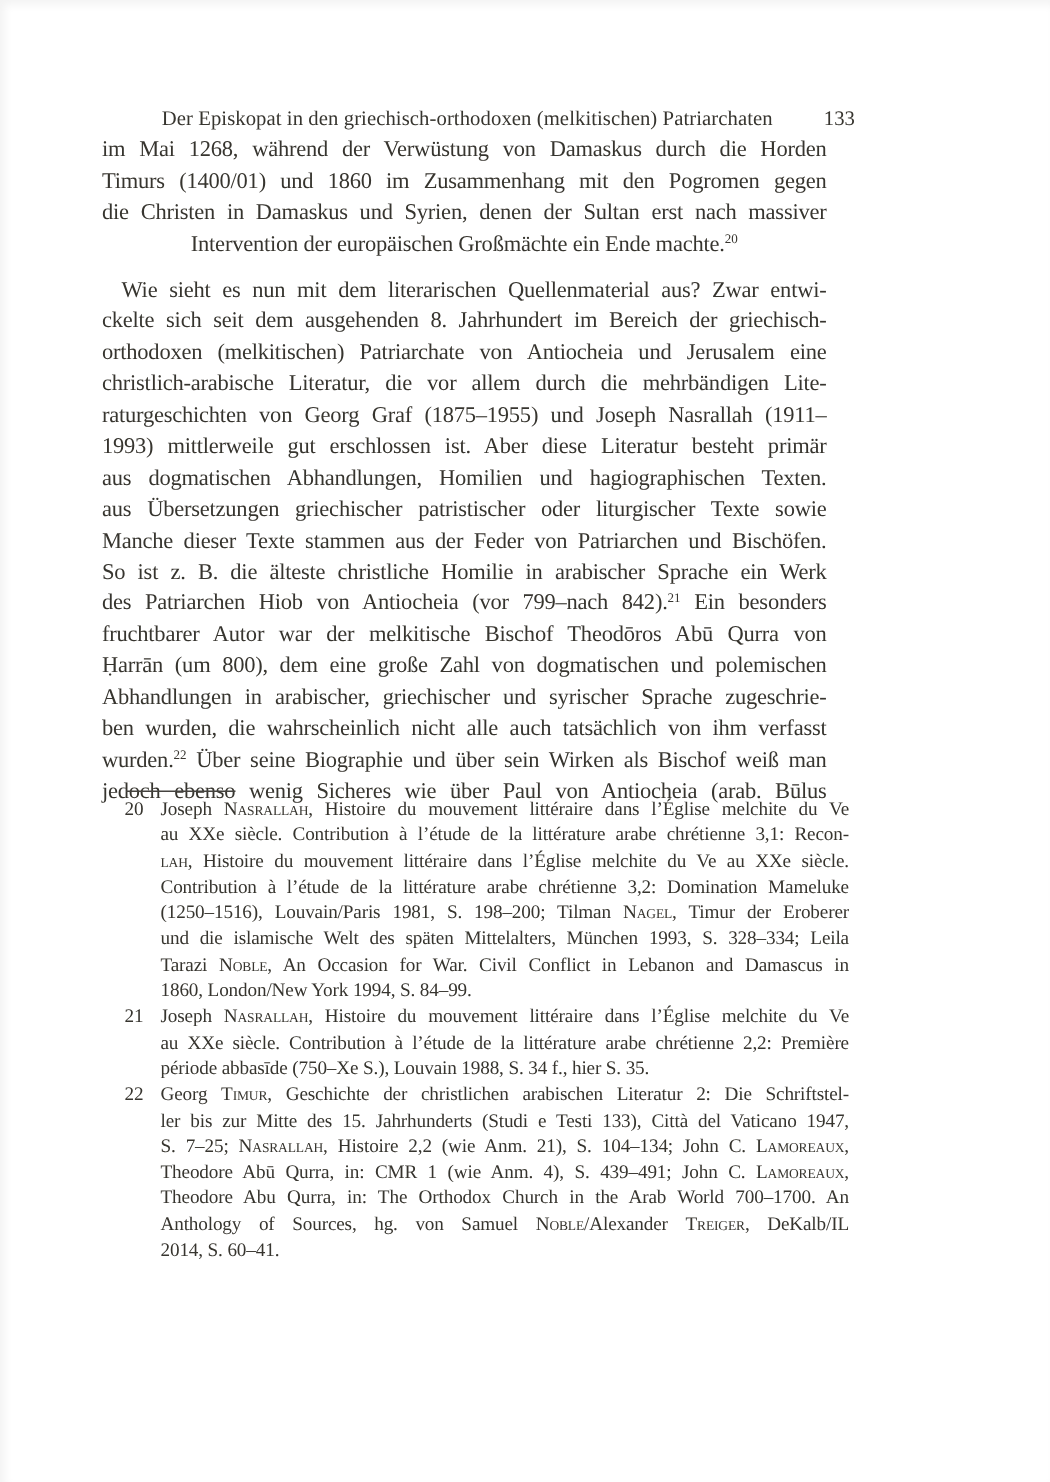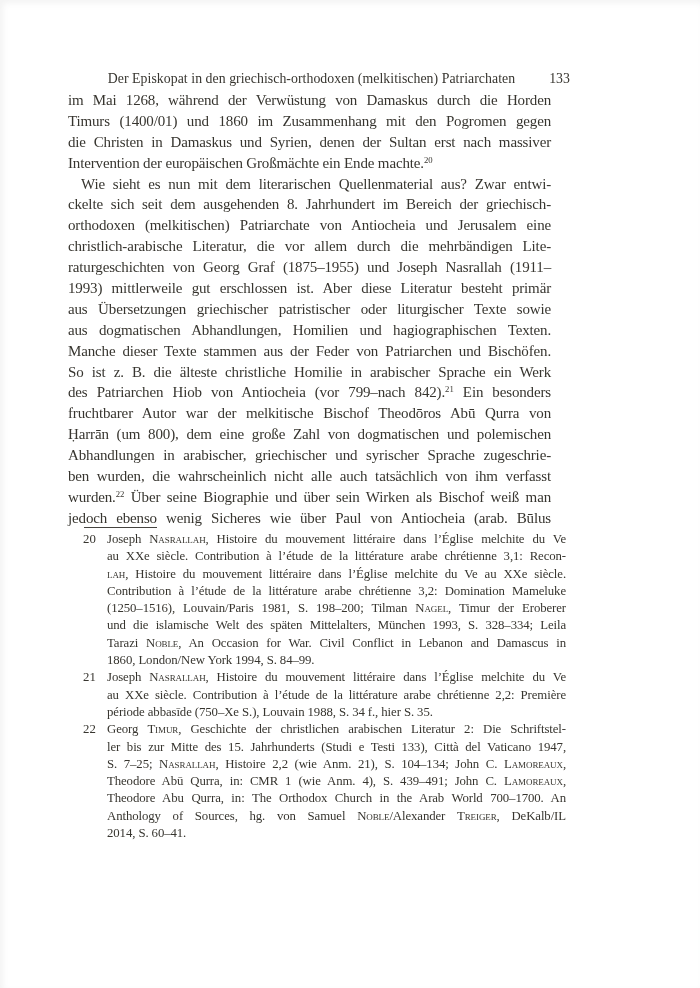--- a/index.html
+++ b/index.html
@@ -11,24 +11,24 @@
     box-shadow:inset 3px 3px 6px rgba(0,0,0,0.05);
   }
   .running-head{
     position:absolute;top:56px;left:83px;width:487px;
     display:flex;justify-content:flex-end;align-items:baseline;gap:34px;
     font-size:13.8px;white-space:nowrap;letter-spacing:0.05px;margin-top:15px;
   }
   .body-text{position:absolute;top:90px;left:68px;width:483px;}
   .line{
     height:20.9px;line-height:20.9px;font-size:15px;
-    white-space:nowrap;letter-spacing:-0.15px;
+    white-space:nowrap;letter-spacing:-0.15px;text-align:center;
   }
   .jl{text-align:justify;text-align-last:justify;}
-  .indent{text-indent:13px;}
+  .indent{text-indent:13px;margin-top:10px;}
   sup{font-size:0.58em;vertical-align:0.55em;line-height:0;letter-spacing:0;}
   .fn-rule{
     position:absolute;top:527px;left:84px;width:73px;height:0;
     border-top:1.3px solid var(--rule,#45433f);
   }
   .footnotes{position:absolute;top:531px;left:83px;width:483px;}
   .fn{position:relative;padding-left:24px;}
   .fn-num{position:absolute;left:0;top:0;font-size:12.8px;line-height:17.3px;}
   .fn-line{
     height:17.3px;line-height:17.3px;font-size:12.8px;
@@ -49,22 +49,22 @@
       <div class="line jl">im Mai 1268, während der Verwüstung von Damaskus durch die Horden</div>
       <div class="line jl">Timurs (1400/01) und 1860 im Zusammenhang mit den Pogromen gegen</div>
       <div class="line jl">die Christen in Damaskus und Syrien, denen der Sultan erst nach massiver</div>
       <div class="line">Intervention der europäischen Großmächte ein Ende machte.<sup>20</sup></div>
       <div class="line indent jl">Wie sieht es nun mit dem literarischen Quellenmaterial aus? Zwar entwi-</div>
       <div class="line jl">ckelte sich seit dem ausgehenden 8. Jahrhundert im Bereich der griechisch-</div>
       <div class="line jl">orthodoxen (melkitischen) Patriarchate von Antiocheia und Jerusalem eine</div>
       <div class="line jl">christlich-arabische Literatur, die vor allem durch die mehrbändigen Lite-</div>
       <div class="line jl">raturgeschichten von Georg Graf (1875–1955) und Joseph Nasrallah (1911–</div>
       <div class="line jl">1993) mittlerweile gut erschlossen ist. Aber diese Literatur besteht primär</div>
+      <div class="line jl">aus dogmatischen Abhandlungen, Homilien und hagiographischen Texten.</div>
       <div class="line jl">aus Übersetzungen griechischer patristischer oder liturgischer Texte sowie</div>
-      <div class="line jl">aus dogmatischen Abhandlungen, Homilien und hagiographischen Texten.</div>
       <div class="line jl">Manche dieser Texte stammen aus der Feder von Patriarchen und Bischöfen.</div>
       <div class="line jl">So ist z. B. die älteste christliche Homilie in arabischer Sprache ein Werk</div>
       <div class="line jl">des Patriarchen Hiob von Antiocheia (vor 799–nach 842).<sup>21</sup> Ein besonders</div>
       <div class="line jl">fruchtbarer Autor war der melkitische Bischof Theodōros Abū Qurra von</div>
       <div class="line jl">Ḥarrān (um 800), dem eine große Zahl von dogmatischen und polemischen</div>
       <div class="line jl">Abhandlungen in arabischer, griechischer und syrischer Sprache zugeschrie-</div>
       <div class="line jl">ben wurden, die wahrscheinlich nicht alle auch tatsächlich von ihm verfasst</div>
       <div class="line jl">wurden.<sup>22</sup> Über seine Biographie und über sein Wirken als Bischof weiß man</div>
       <div class="line jl">jedoch ebenso wenig Sicheres wie über Paul von Antiocheia (arab. Būlus</div>
     </div>

